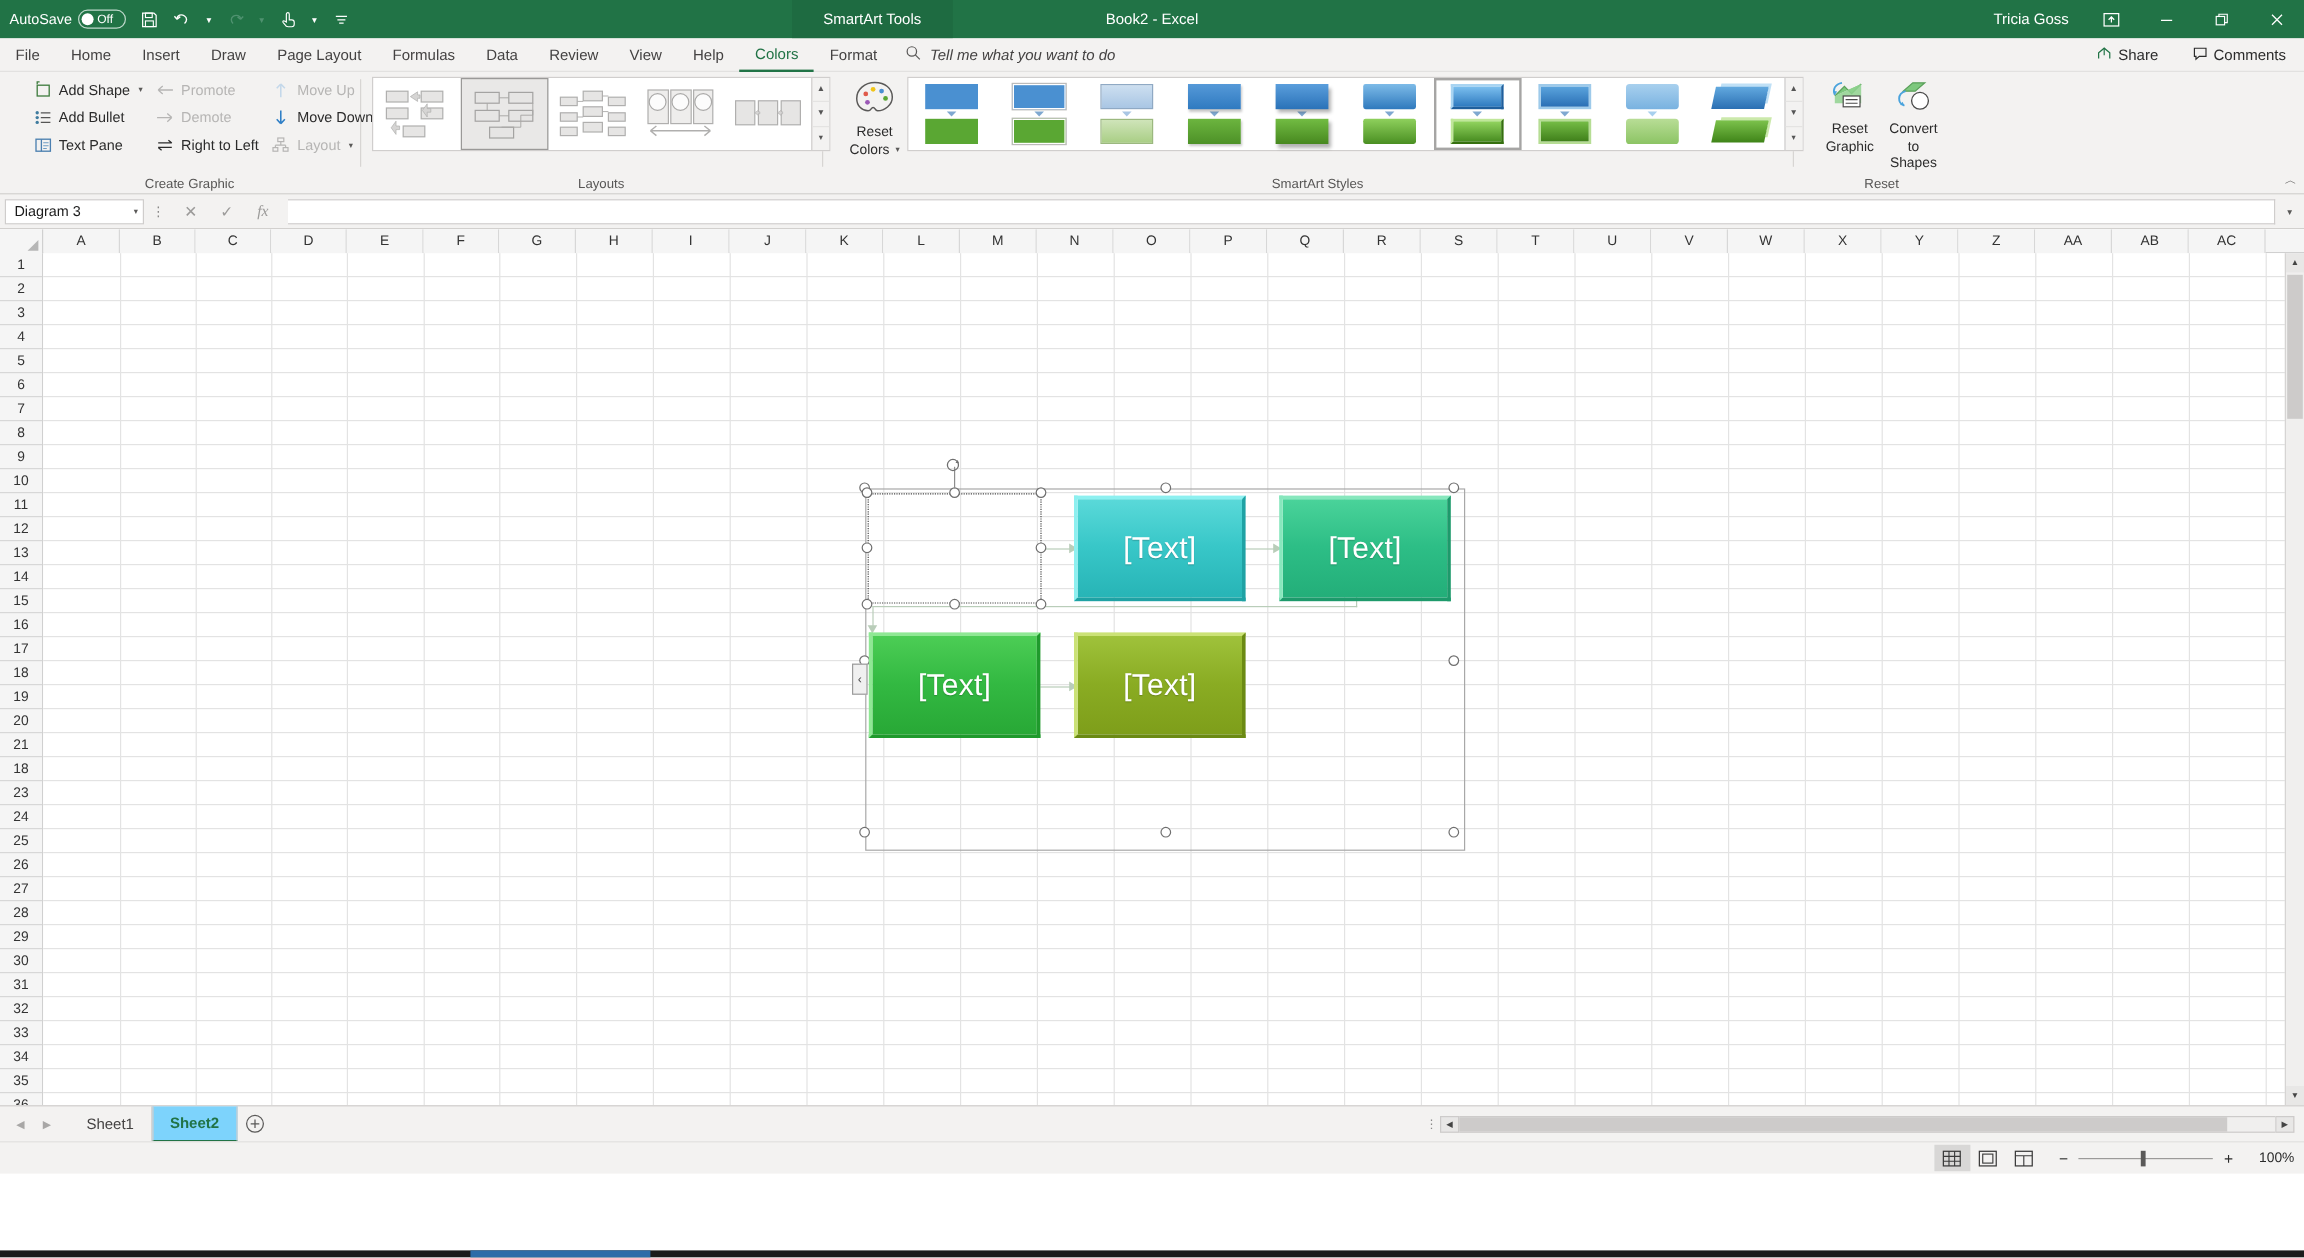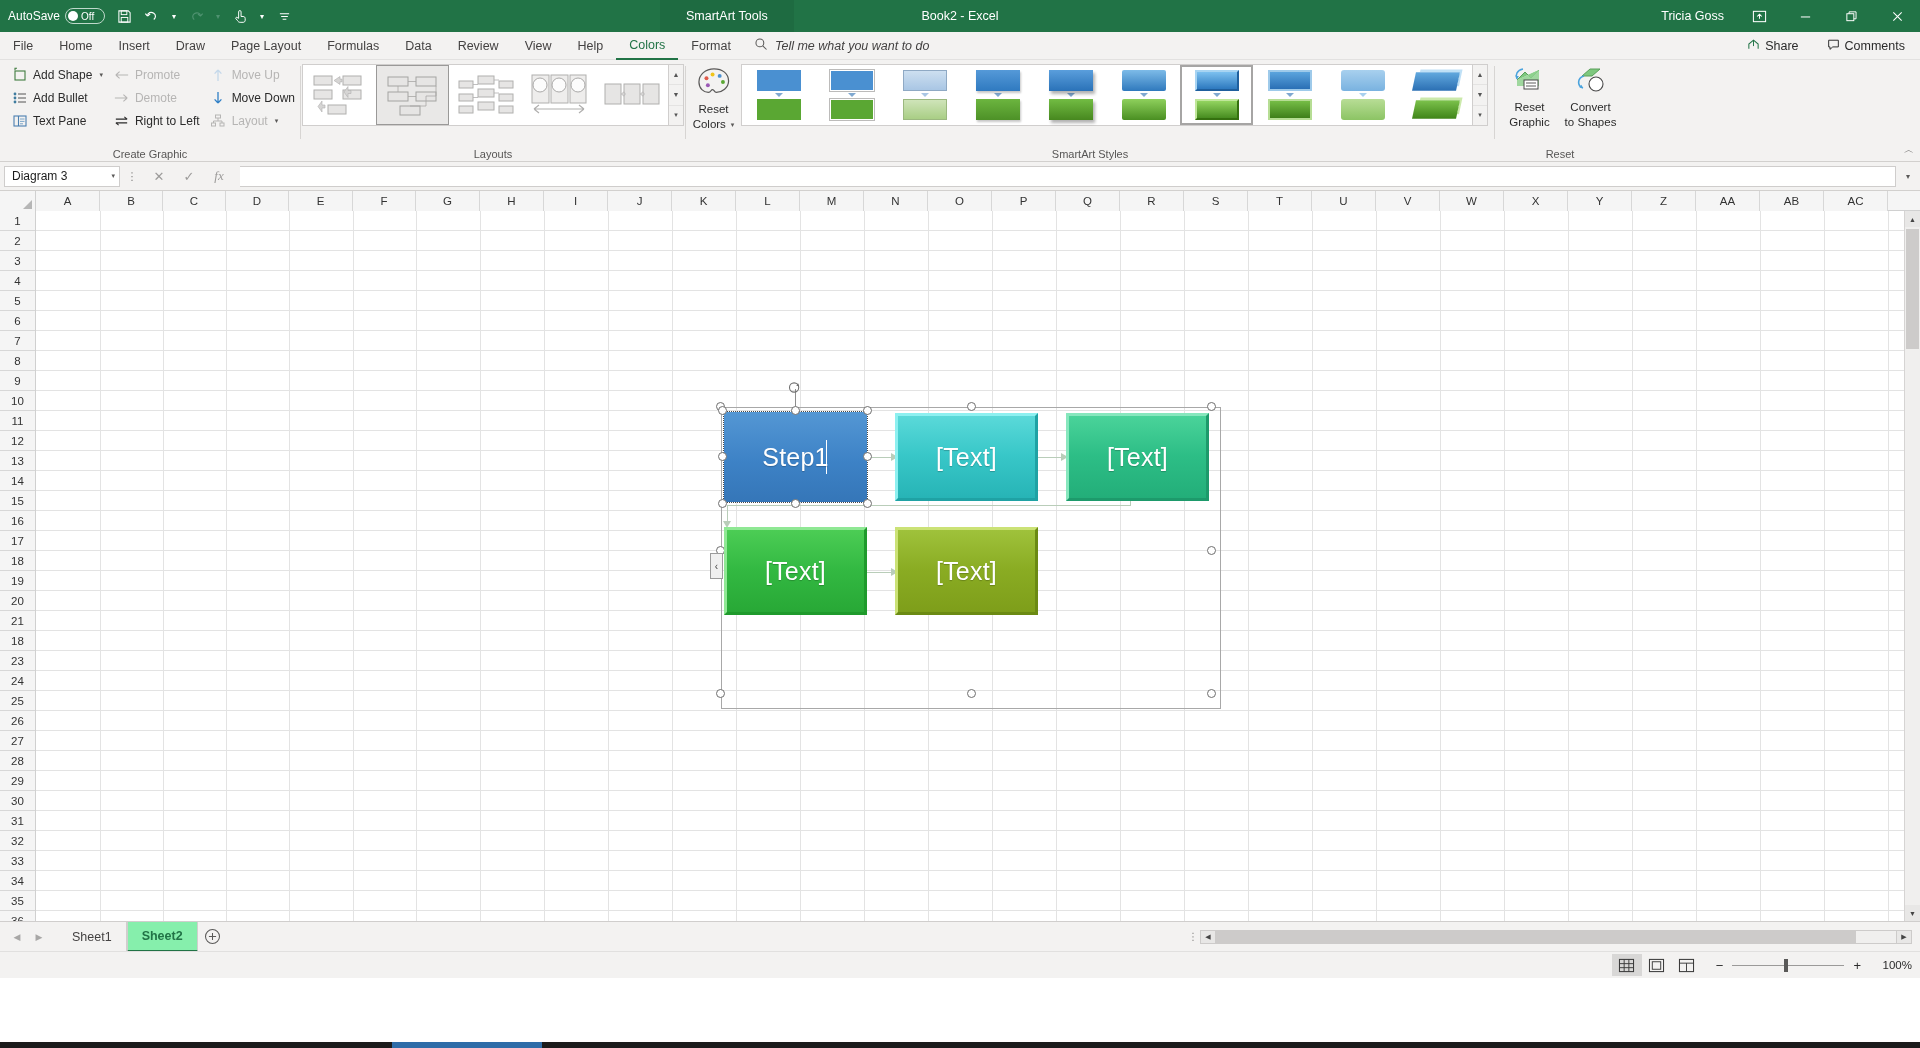--- a/index.html
+++ b/index.html
@@ -74,21 +74,21 @@
   .tright .item {
     display: flex; align-items: center; gap: 5px; font-size: 12.5px; color: #2b2b2b;
     border: 1px solid transparent; padding: 2px 6px;
   }
 
   
   .ribbon {
     height: 102px; background: #f3f2f1; display: flex; align-items: stretch;
     border-bottom: 1px solid #d2d0ce; position: relative;
   }
-  .rgroup { position: relative; display: flex; flex-direction: column; height: 102px; }
+  .rgroup { position: relative; display: flex; flex-direction: column; height: 102px; padding-left: 16px; }
   .rgroup .gbody { flex: 1; display: flex; align-items: flex-start; padding: 4px 6px 0 6px; }
   .rgroup .glabel {
     height: 16px; font-size: 11px; color: #575655; text-align: center; line-height: 16px;
   }
   .gsep { width: 1px; background: #d7d5d3; margin: 6px 0 22px 0; }
 
   
   .cg-cols { display: flex; gap: 0; }
   .cg-col { display: flex; flex-direction: column; gap: 1px; }
   .cgitem {
@@ -241,21 +241,21 @@
   .sheetbar {
     height: 30px; background: #f3f2f1; display: flex; align-items: center;
     border-top: 1px solid #d0cecd; padding-left: 6px; position: relative;
   }
   .navbtn { width: 22px; text-align: center; font-size: 9px; color: #a8a7a6; }
   .sheettab {
     height: 30px; padding: 0 14px; display: flex; align-items: center;
     font-size: 12.5px; color: #444242; border-right: 1px solid #d0cecd;
   }
   .sheettab.active {
-    background: #86efac; color: #217346; font-weight: bold;
+    background: #7dd3fc; color: #217346; font-weight: bold;
     border-bottom: 2px solid #217346; border-left: 1px solid #d0cecd;
   }
   .addsheet {
     width: 30px; display: flex; align-items: center; justify-content: center;
     font-size: 15px; color: #5a5958;
   }
   .hscroll-wrap {
     position: absolute; right: 8px; display: flex; align-items: center; gap: 0;
   }
   .hsb-arrow {
@@ -888,24 +888,20 @@
         <div class="arrow-head" style="left:340px;top:46px"></div>
 
         <div class="arrow-h" style="left:146px;top:165px;width:25px"></div>
         <div class="arrow-head" style="left:170px;top:161px"></div>
 
         <div class="arrow-h" style="left:6px;top:98px;width:404px"></div>
         <div style="position:absolute;left:409px;top:80px;width:1px;height:19px;background:#b9cdb9"></div>
         <div style="position:absolute;left:6px;top:98px;width:1px;height:18px;background:#b9cdb9"></div>
         <div class="arrow-head-down" style="left:2px;top:114px"></div>
 
-        <div class="node" style="left:3px;top:5px;width:143px;height:90px;background:linear-gradient(180deg,#5497d4 0%,#3d82c6 55%,#3576b8 100%)">
-          <span class="inner">Step1</span>
-          <span class="text-caret" style="right:40px;top:28px"></span>
-        </div>
         <div class="sel-node" style="left:2px;top:4px;width:145px;height:92px"></div>
         <div class="handle" style="left:-3px;top:-1px"></div>
         <div class="handle" style="left:70px;top:-1px"></div>
         <div class="handle" style="left:142px;top:-1px"></div>
         <div class="handle" style="left:142px;top:45px"></div>
         <div class="handle" style="left:-3px;top:45px"></div>
         <div class="handle" style="left:-3px;top:92px"></div>
         <div class="handle" style="left:70px;top:92px"></div>
         <div class="handle" style="left:142px;top:92px"></div>
         <div style="position:absolute;left:74px;top:-18px;width:1px;height:18px;background:#8d8d8d"></div>

